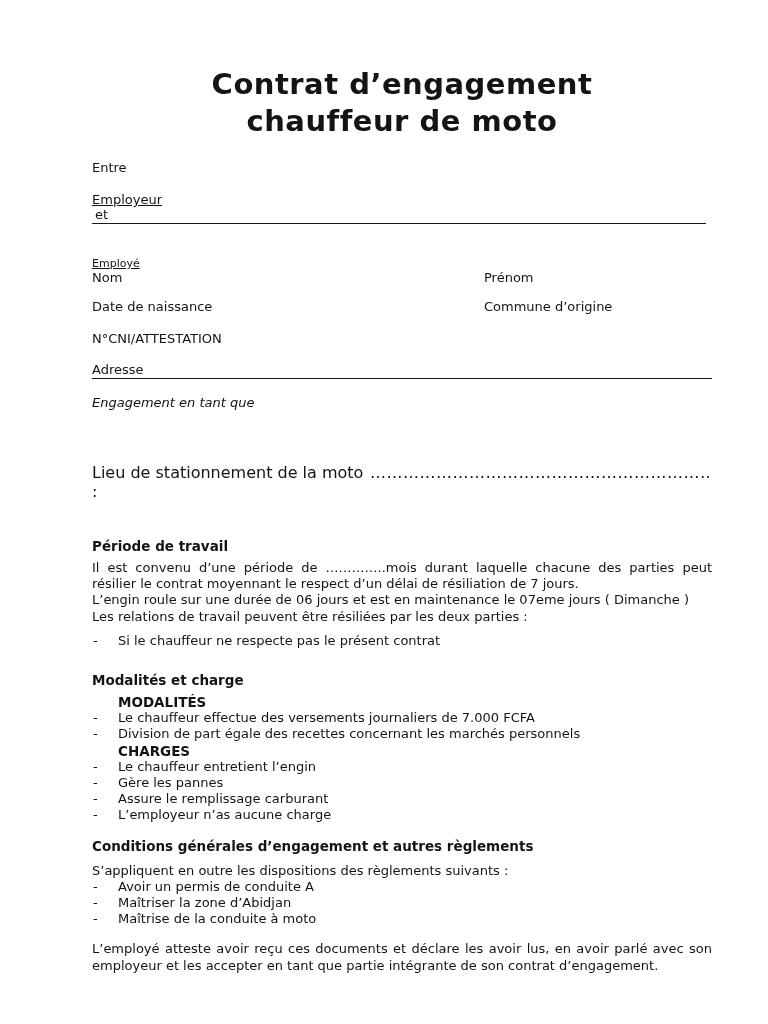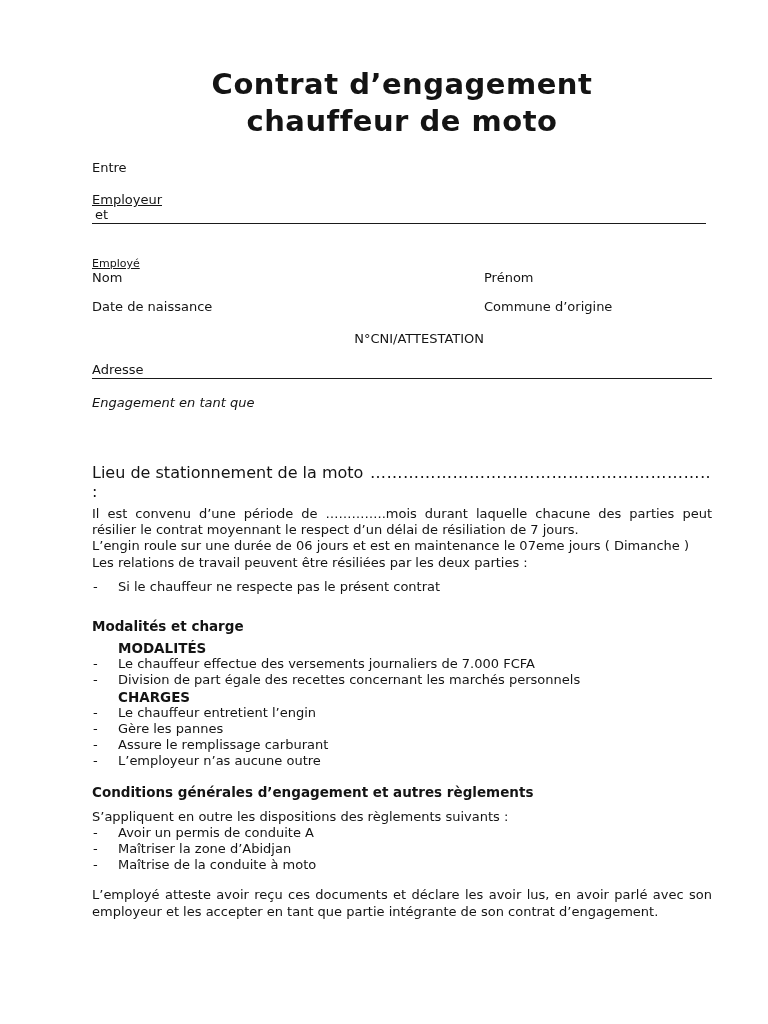--- a/index.html
+++ b/index.html
@@ -53,21 +53,21 @@
   .employe-label span { text-decoration: underline; }
 
   .two-col {
     display: grid;
     grid-template-columns: 392px 1fr;
     font-size: 13px;
     line-height: 16px;
   }
   .row-nom { margin-top: 0px; }
   .row-dob { margin-top: 13px; }
-  .row-cni { margin-top: 16px; text-align: right; }
+  .row-cni { margin-top: 16px; }
 
   .adresse-line {
     margin-top: 15px;
     font-size: 13px;
     border-bottom: 1px solid #1a1a1a;
     padding-bottom: 1px;
     width: 620px;
   }
 
   .row-engagement { margin-top: 16px; font-style: italic; }
@@ -165,20 +165,21 @@
 
     <div class="two-col row-engagement">
       <span>Engagement en tant que</span>
     </div>
 
     <div class="row-lieu">
       <span>Lieu de stationnement de la moto :</span>
       <span class="dots">…………………………………………………………</span>
     </div>
 
+    <div class="section-heading h-periode">Période de travail</div>
     <div class="para justified p-convenu">Il est convenu d’une période de …………..mois durant laquelle chacune des parties peut résilier le contrat moyennant le respect d’un délai de résiliation de 7 jours.</div>
     <div class="para">L’engin roule sur une durée de 06 jours et est en maintenance le 07eme jours ( Dimanche )</div>
     <div class="para p-relations">Les relations de travail peuvent être résiliées par les deux parties :</div>
     <div class="bullet b-resilie">
       <span class="dash">-</span>
       <span>Si le chauffeur ne respecte pas le présent contrat</span>
     </div>
 
     <div class="section-heading h-modalites">Modalités et charge</div>
     <div class="sub-heading sub-modalites">MODALITÉS</div>
@@ -198,21 +199,21 @@
     <div class="bullet">
       <span class="dash">-</span>
       <span>Gère les pannes</span>
     </div>
     <div class="bullet">
       <span class="dash">-</span>
       <span>Assure le remplissage carburant</span>
     </div>
     <div class="bullet">
       <span class="dash">-</span>
-      <span>L’employeur n’as aucune outre</span>
+      <span>L’employeur n’as aucune charge</span>
     </div>
 
     <div class="section-heading h-conditions">Conditions générales d’engagement et autres règlements</div>
     <div class="para p-appliquent">S’appliquent en outre les dispositions des règlements suivants :</div>
     <div class="bullet">
       <span class="dash">-</span>
       <span>Avoir un permis de conduite A</span>
     </div>
     <div class="bullet">
       <span class="dash">-</span>

